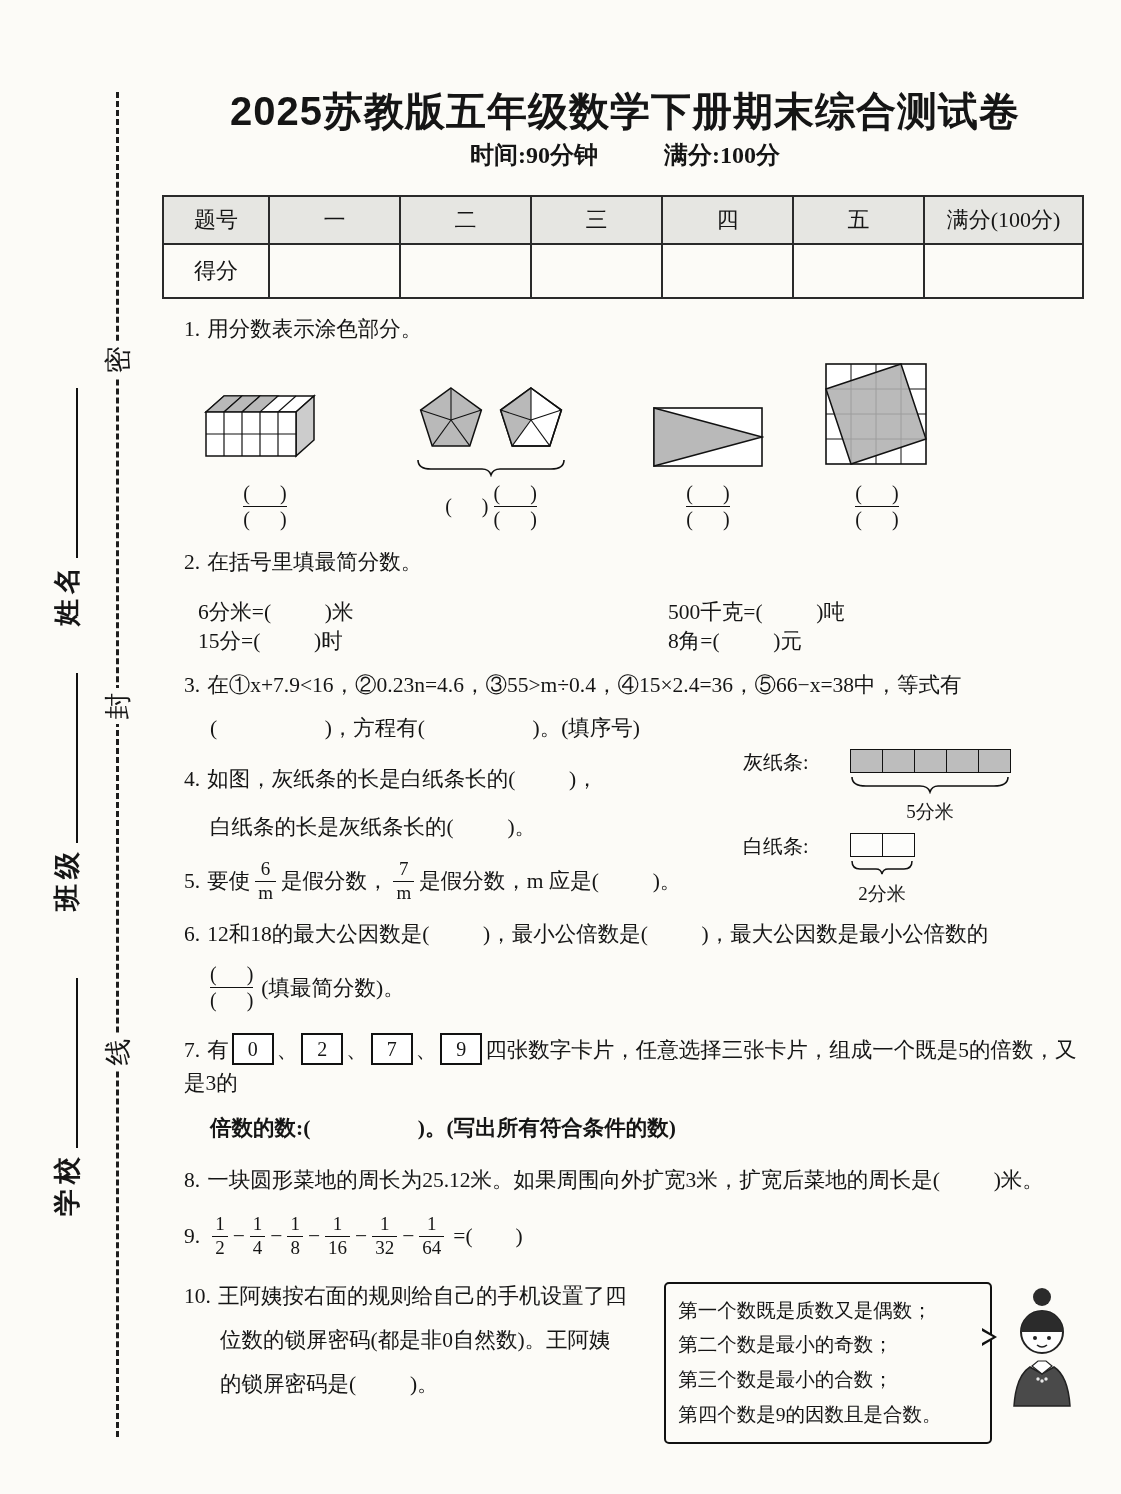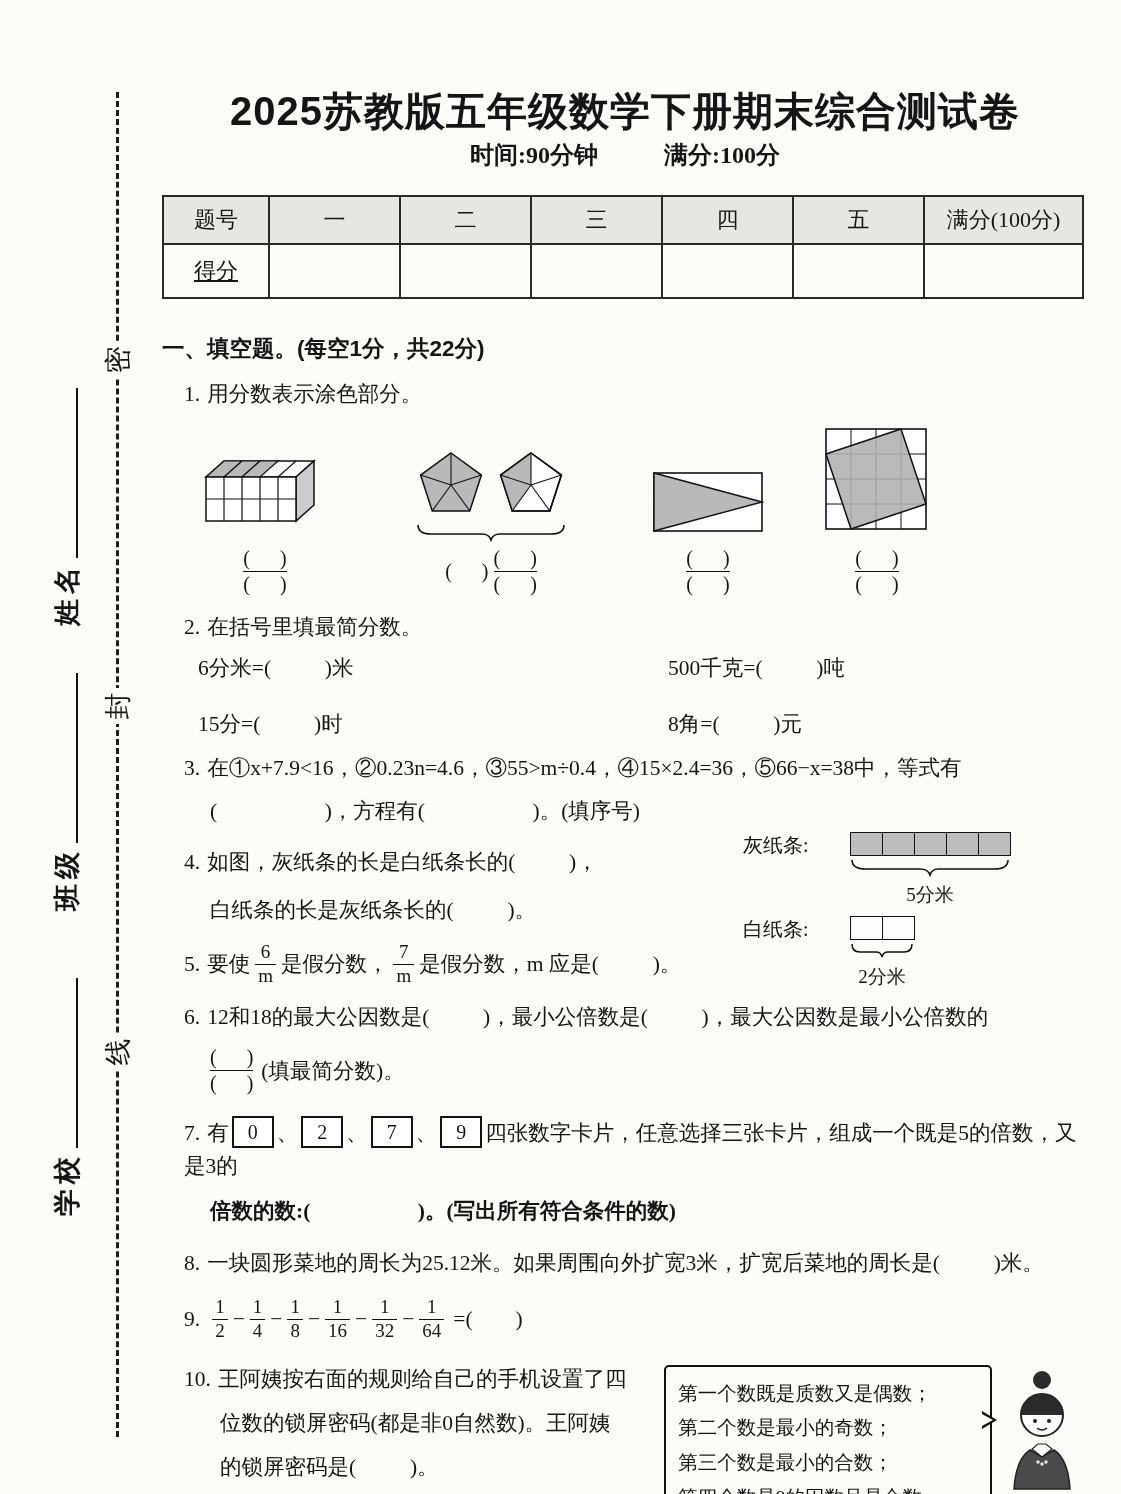--- a/index.html
+++ b/index.html
@@ -21,21 +21,21 @@
   
   .main{position:absolute;left:162px;top:84px;width:926px;}
   .title{text-align:center;font-size:40px;font-weight:bold;letter-spacing:1px;
          font-family:"Liberation Sans","DejaVu Sans",sans-serif;}
   .subtitle{text-align:center;font-size:24px;font-weight:bold;}
   .subtitle .gap{display:inline-block;width:66px;}
 
   table.score-table{width:920px;border-collapse:collapse;margin-top:24px;table-layout:fixed;}
   table.score-table td{border:2.2px solid #2a2a2a;text-align:center;font-size:22px;}
   tr.thead-row td{background:#e6e6e2;height:44px;}
-  tr.score-row td{height:50px;text-decoration:underline;}
+  tr.score-row td{height:50px;}
   col.c0{width:106px;} col.cm{width:131px;} col.c6{width:159px;}
 
   .section-title{margin-top:34px;font-size:22.5px;font-weight:bold;
                  font-family:"Liberation Sans","DejaVu Sans",sans-serif;}
 
   .questions{margin-top:14px;font-size:21.5px;padding-left:22px;}
   .q{margin-top:14px;position:relative;}
   .q-line{line-height:1.55;}
   .qnum{margin-right:7px;}
   .indent{padding-left:26px;}
@@ -45,21 +45,21 @@
   .fig{display:flex;flex-direction:column;align-items:center;}
   .f1{margin-left:18px;}.f2{margin-left:88px;}.f3{margin-left:86px;}.f4{margin-left:60px;}
   .blank-gap{margin-top:13px;}
   .frac-blank{display:inline-flex;flex-direction:column;align-items:center;font-size:20px;line-height:1.25;}
   .frac-blank .fbd{border-top:1.8px solid #111;}
   .mixed{display:flex;align-items:center;margin-top:4px;}
   .mixed .whole{font-size:20px;margin-right:5px;}
   .brace{margin-top:3px;}
 
   
-  .q2-grid{display:grid;grid-template-columns:470px 1fr;row-gap:27px;padding-left:14px;margin-top:8px;}
+  .q2-grid{display:grid;grid-template-columns:470px 1fr;row-gap:0;padding-left:14px;margin-top:17px;}
 
   
   .q4-fig{position:absolute;right:0;top:-14px;width:345px;font-size:20px;}
   .strip-row{display:flex;align-items:flex-start;margin-bottom:8px;gap:35px;}
   .strip-col{display:flex;flex-direction:column;align-items:center;margin-left:6px;}
   .bar{display:flex;border:1.7px solid #111;}
   .bar .cell{width:31px;height:22px;border-right:1.7px solid #111;}
   .bar .cell:last-child{border-right:none;}
   .bar.gray .cell{background:#bdbdbd;}
   .bar.white .cell{background:#fdfdfb;}
@@ -147,21 +147,20 @@
           <td></td>
           <td></td>
           <td></td>
           <td></td>
           <td></td>
           <td></td>
         </tr>
       </tbody>
     </table>
 
-    <div class="section-title" data-bind="section1.title">一、填空题。(每空1分，共22分)</div>
 
     <div class="questions">
 
       <div class="q">
         <div class="q-line"><span class="qnum" data-bind="q1.num">1.</span><span data-bind="q1.text">用分数表示涂色部分。</span></div>
         <div class="fig-row">
 
           <div class="fig f1">
             <svg width="126" height="84" viewBox="0 0 126 84">
               <polygon points="4,28 22,12 112,12 94,28" fill="#fff" stroke="#111" stroke-width="1.5"></polygon>

